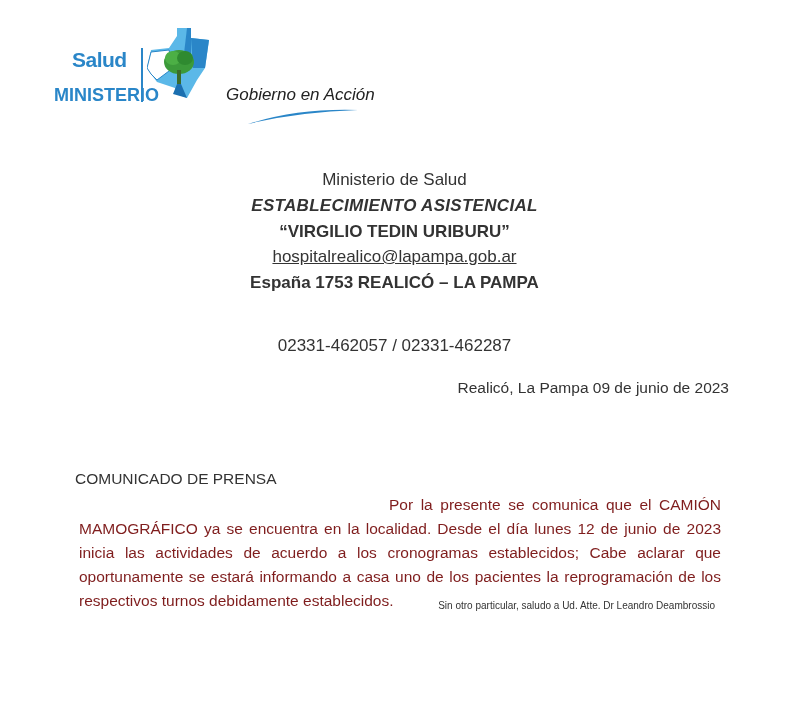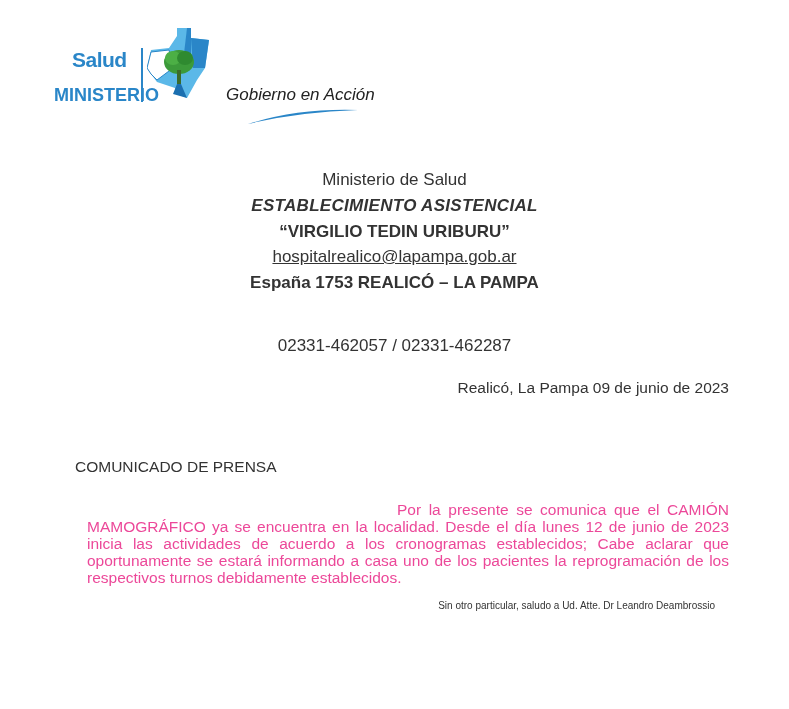--- a/index.html
+++ b/index.html
@@ -13,22 +13,22 @@
     .gobierno { position: absolute; left: 174px; top: 57px; font-style: italic; font-size: 17px; color: #222; }
     .swoosh { position: absolute; left: 196px; top: 78px; width: 110px; height: 20px; }
     .center-block { position: absolute; left: 0; width: 789px; text-align: center; font-size: 17px; color: #333; }
     .c1 { top: 170px; }
     .c2 { top: 196px; font-weight: bold; letter-spacing: 0.3px; font-style: italic; }
     .c3 { top: 222px; font-weight: bold; }
     .c4 { top: 247px; text-decoration: underline; }
     .c5 { top: 273px; font-weight: bold; }
     .c6 { top: 299px; margin-top: 37px; }
     .date { position: absolute; right: 60px; top: 379px; font-size: 15.5px; color: #333; }
-    .title { position: absolute; left: 75px; top: 458px; font-size: 15.5px; color: #333; }
-    .para { position: absolute; left: 75px; top: 489px; width: 642px; font-size: 15.5px; color: #ec4899; line-height: 17px; text-align: justify; text-indent: 310px; margin: 12px; }
+    .title { position: absolute; left: 75px; top: 470px; font-size: 15.5px; color: #333; }
+    .para { position: absolute; left: 75px; top: 489px; width: 642px; font-size: 15.5px; color: #7f1d1d; line-height: 24px; text-align: justify; text-indent: 310px; margin: 4px; }
     .closing { position: absolute; right: 74px; top: 600px; font-size: 10px; color: #333; }
   </style>
 </head>
 <body>
 
 <div class="logo">
   <span class="salud">Salud</span>
   <span class="ministerio">MINISTERIO</span>
   <div class="vbar"></div>
   <svg class="emblem" viewBox="0 0 62 76">

